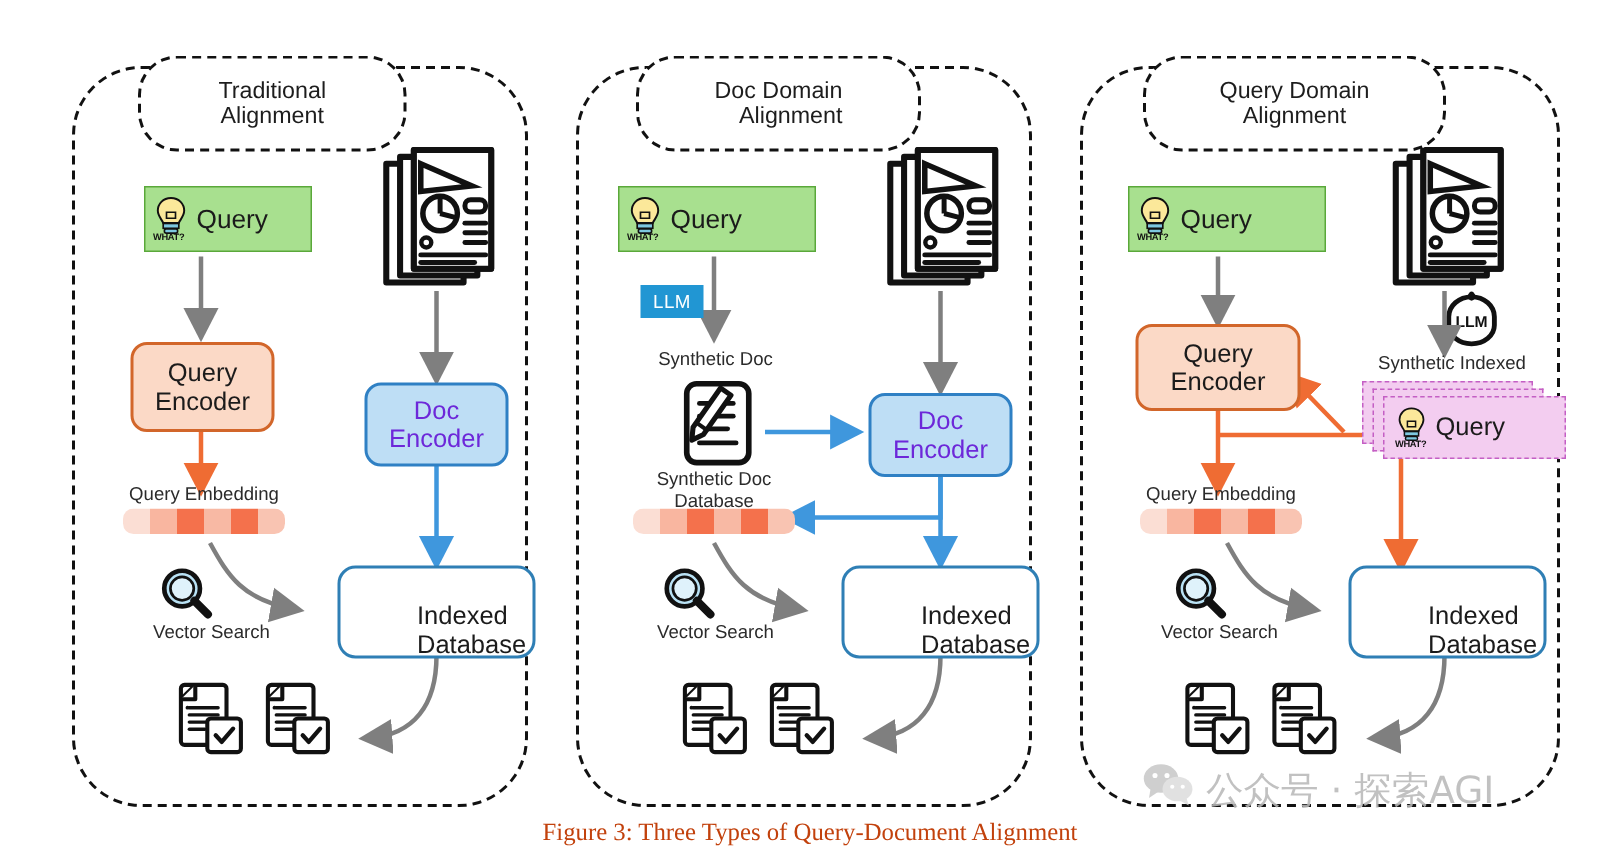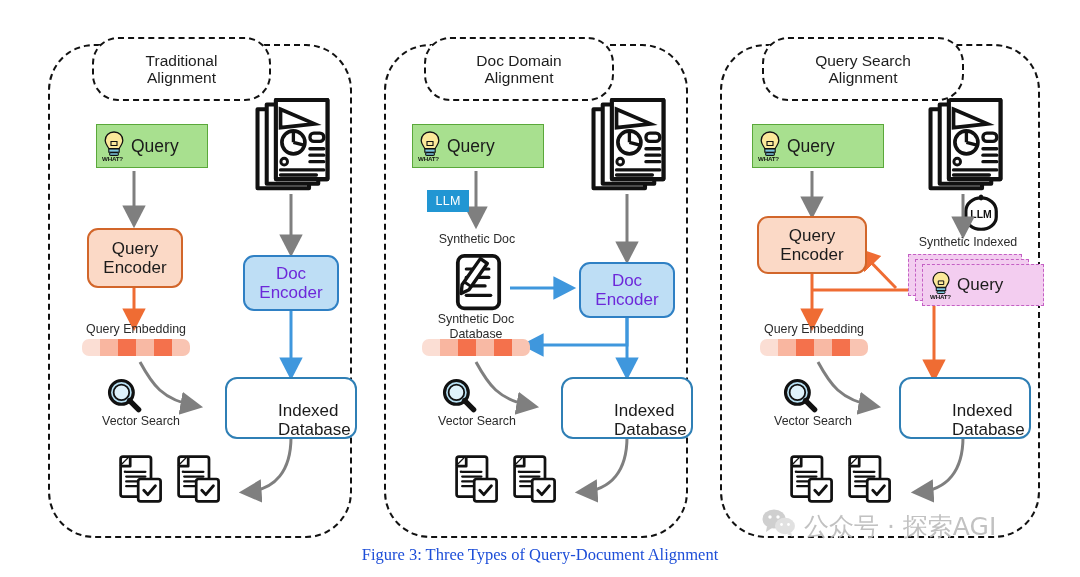--- a/index.html
+++ b/index.html
@@ -24,21 +24,21 @@
   .cap-small{position:absolute;font-size:12.4px;color:#2b2b2b;text-align:center;z-index:5;line-height:1.18;}
   .llm-badge{position:absolute;background:#2196d3;color:#fff;font-size:12.5px;
        display:flex;align-items:center;justify-content:center;z-index:5;letter-spacing:.3px;}
   .embed-bar{position:absolute;border-radius:7px;overflow:hidden;display:flex;z-index:4;}
   .embed-bar i{display:block;height:100%;flex:1;}
   .sq-stack{position:absolute;z-index:4;}
   .sq-card{position:absolute;background:#f3cdf0;border:1.6px dashed #c45fc4;}
   .sq-card.front{display:flex;align-items:center;gap:6px;padding-left:8px;}
   .sq-card.front .lbl{font-size:17px;color:#1b1b1b;}
   .caption{position:absolute;left:0;width:1080px;text-align:center;
-       font-family:"Liberation Serif","DejaVu Serif",serif;font-size:16.5px;color:#1d4ed8;}
+       font-family:"Liberation Serif","DejaVu Serif",serif;font-size:16.5px;color:#c2410c;}
   .watermark{position:absolute;z-index:9;display:flex;align-items:center;gap:8px;
        color:#b9b9b9;font-size:25px;opacity:.88;font-family:"DejaVu Sans",sans-serif;}
   .wm-text{white-space:nowrap;}
   .bulb{width:22px;height:30px;position:relative;flex:0 0 auto;}
   .what{position:absolute;left:-1px;bottom:-1px;font-size:6.2px;font-weight:bold;color:#111;letter-spacing:-.2px;}
 </style>
 </head>
 <body>
 
 <div class="canvas">
@@ -269,21 +269,21 @@
 
   <div class="node db-box" style="left:225px;top:377px;width:132px;height:62px;">
     <span style="width:38px;flex:0 0 38px;"></span>
     <span class="lbl">
       <span>Indexed</span><br>
       <span>Database</span>
     </span>
   </div>
 
   <div class="panel" style="left:384px;top:44px;width:300px;height:490px;"></div>
-  <div class="panel-title" style="left:424px;top:37px;width:166px;height:54px;">
+  <div class="panel-title" style="left:424px;top:37px;width:166px;height:54px;text-align:right;">
     <span>
       <span>Doc Domain</span><br>
       <span>Alignment</span>
     </span>
   </div>
 
   <div class="node query-box" style="left:412px;top:124px;width:132px;">
     <span class="bulb">
       <svg viewBox="0 0 22 30" width="22" height="30">
         <path d="M11,1 C5.6,1 2.2,5 2.2,9.4 C2.2,13 4.8,15.2 5.8,17.6 L16.2,17.6 C17.2,15.2 19.8,13 19.8,9.4 C19.8,5 16.4,1 11,1 Z" fill="#fbe89a" stroke="#111" stroke-width="1.3"></path>
@@ -325,21 +325,21 @@
     <span style="width:38px;flex:0 0 38px;"></span>
     <span class="lbl">
       <span>Indexed</span><br>
       <span>Database</span>
     </span>
   </div>
 
   <div class="panel" style="left:720px;top:44px;width:316px;height:490px;"></div>
   <div class="panel-title" style="left:762px;top:37px;width:178px;height:54px;">
     <span>
-      <span>Query Search</span><br>
+      <span>Query Domain</span><br>
       <span>Alignment</span>
     </span>
   </div>
 
   <div class="node query-box" style="left:752px;top:124px;width:132px;">
     <span class="bulb">
       <svg viewBox="0 0 22 30" width="22" height="30">
         <path d="M11,1 C5.6,1 2.2,5 2.2,9.4 C2.2,13 4.8,15.2 5.8,17.6 L16.2,17.6 C17.2,15.2 19.8,13 19.8,9.4 C19.8,5 16.4,1 11,1 Z" fill="#fbe89a" stroke="#111" stroke-width="1.3"></path>
         <path d="M8,10.5 h6 v4 h-6 Z" fill="none" stroke="#111" stroke-width="1.1"></path>
         <rect x="5.8" y="18" width="10.4" height="3.2" fill="#7ec8e0" stroke="#111" stroke-width="1.1"></rect>

